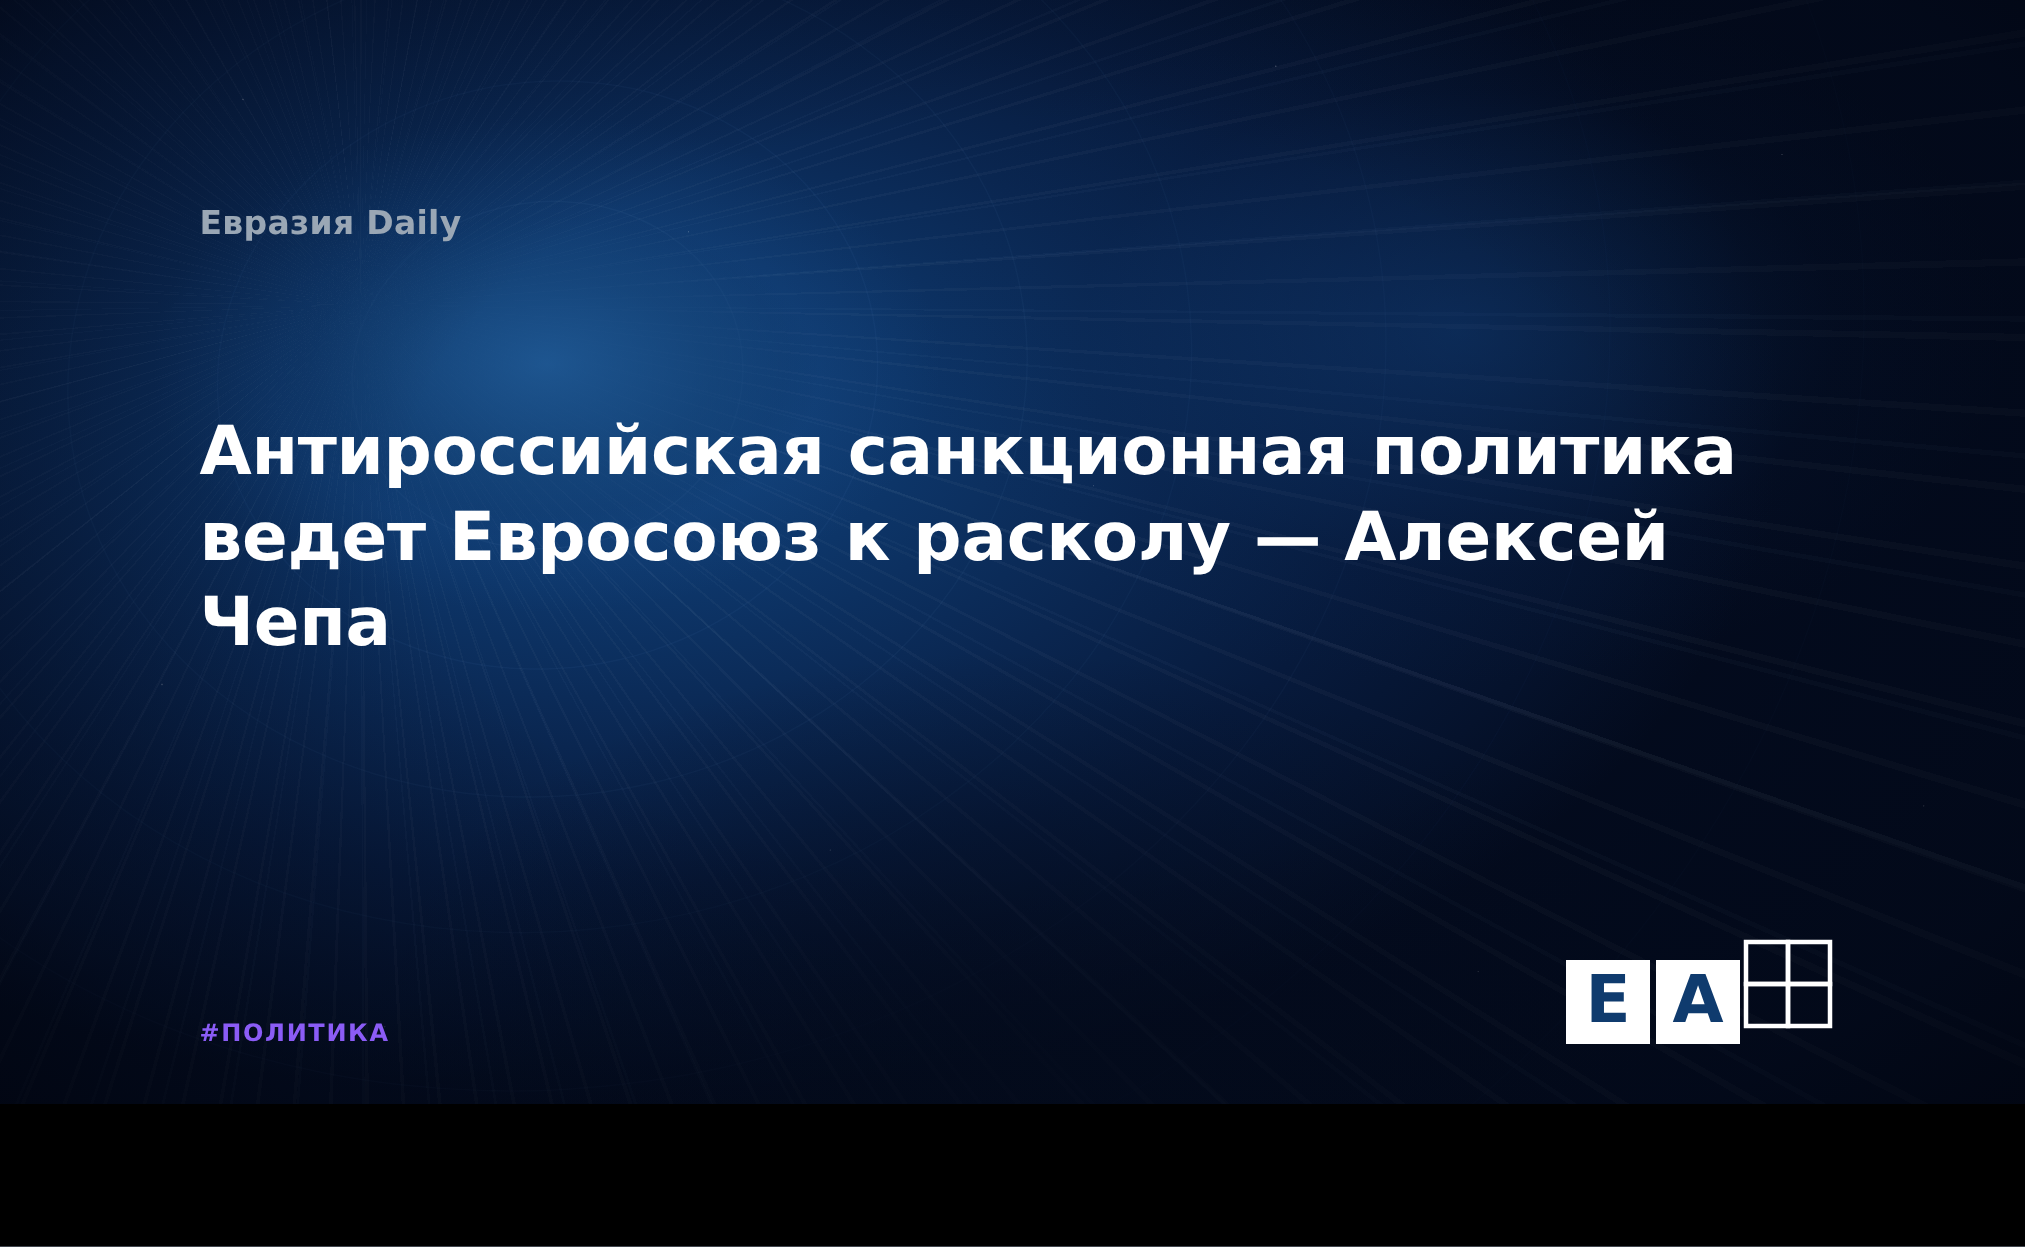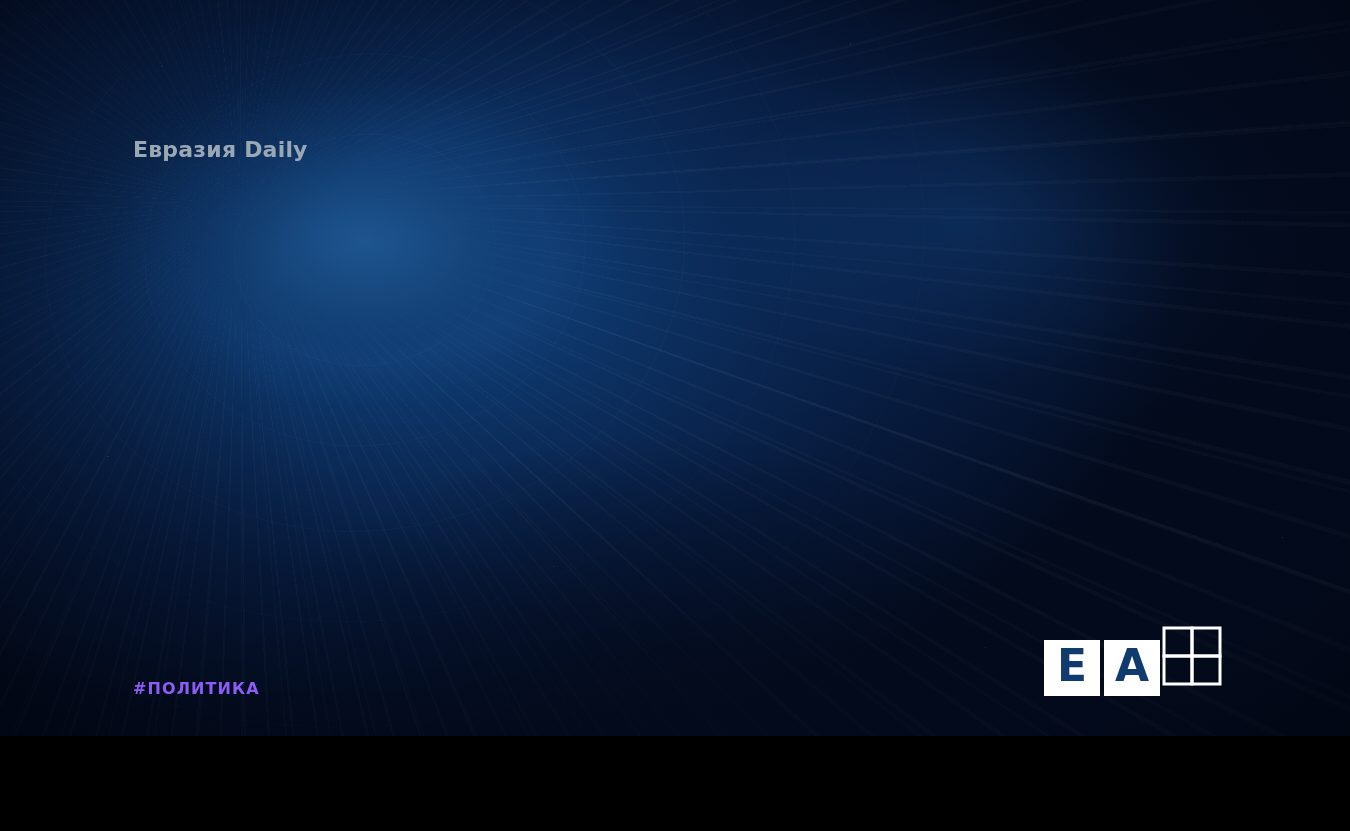--- a/index.html
+++ b/index.html
@@ -177,20 +177,21 @@
   </div>
   <div class="trail-mask"></div>
   <div class="speckles"></div>
   <div class="bg-glow"></div>
   <div class="bg-vignette"></div>
 
   <div class="content">
 
     <div class="brand">Евразия Daily</div>
 
+    <h1 class="headline">Антироссийская санкционная политика ведет Евросоюз к расколу — Алексей Чепа</h1>
 
     <div class="tag">#ПОЛИТИКА</div>
 
     <div class="logo">
       <svg width="180" height="78" viewBox="0 0 180 78" xmlns="http://www.w3.org/2000/svg">
 
         <rect x="2" y="14" width="56" height="56" fill="#ffffff"></rect>
         <text x="30" y="55" font-family="DejaVu Sans, Liberation Sans, sans-serif" font-size="44" font-weight="700" fill="#0f3b6e" text-anchor="middle">E</text>
 
         <rect x="62" y="14" width="56" height="56" fill="#ffffff"></rect>

